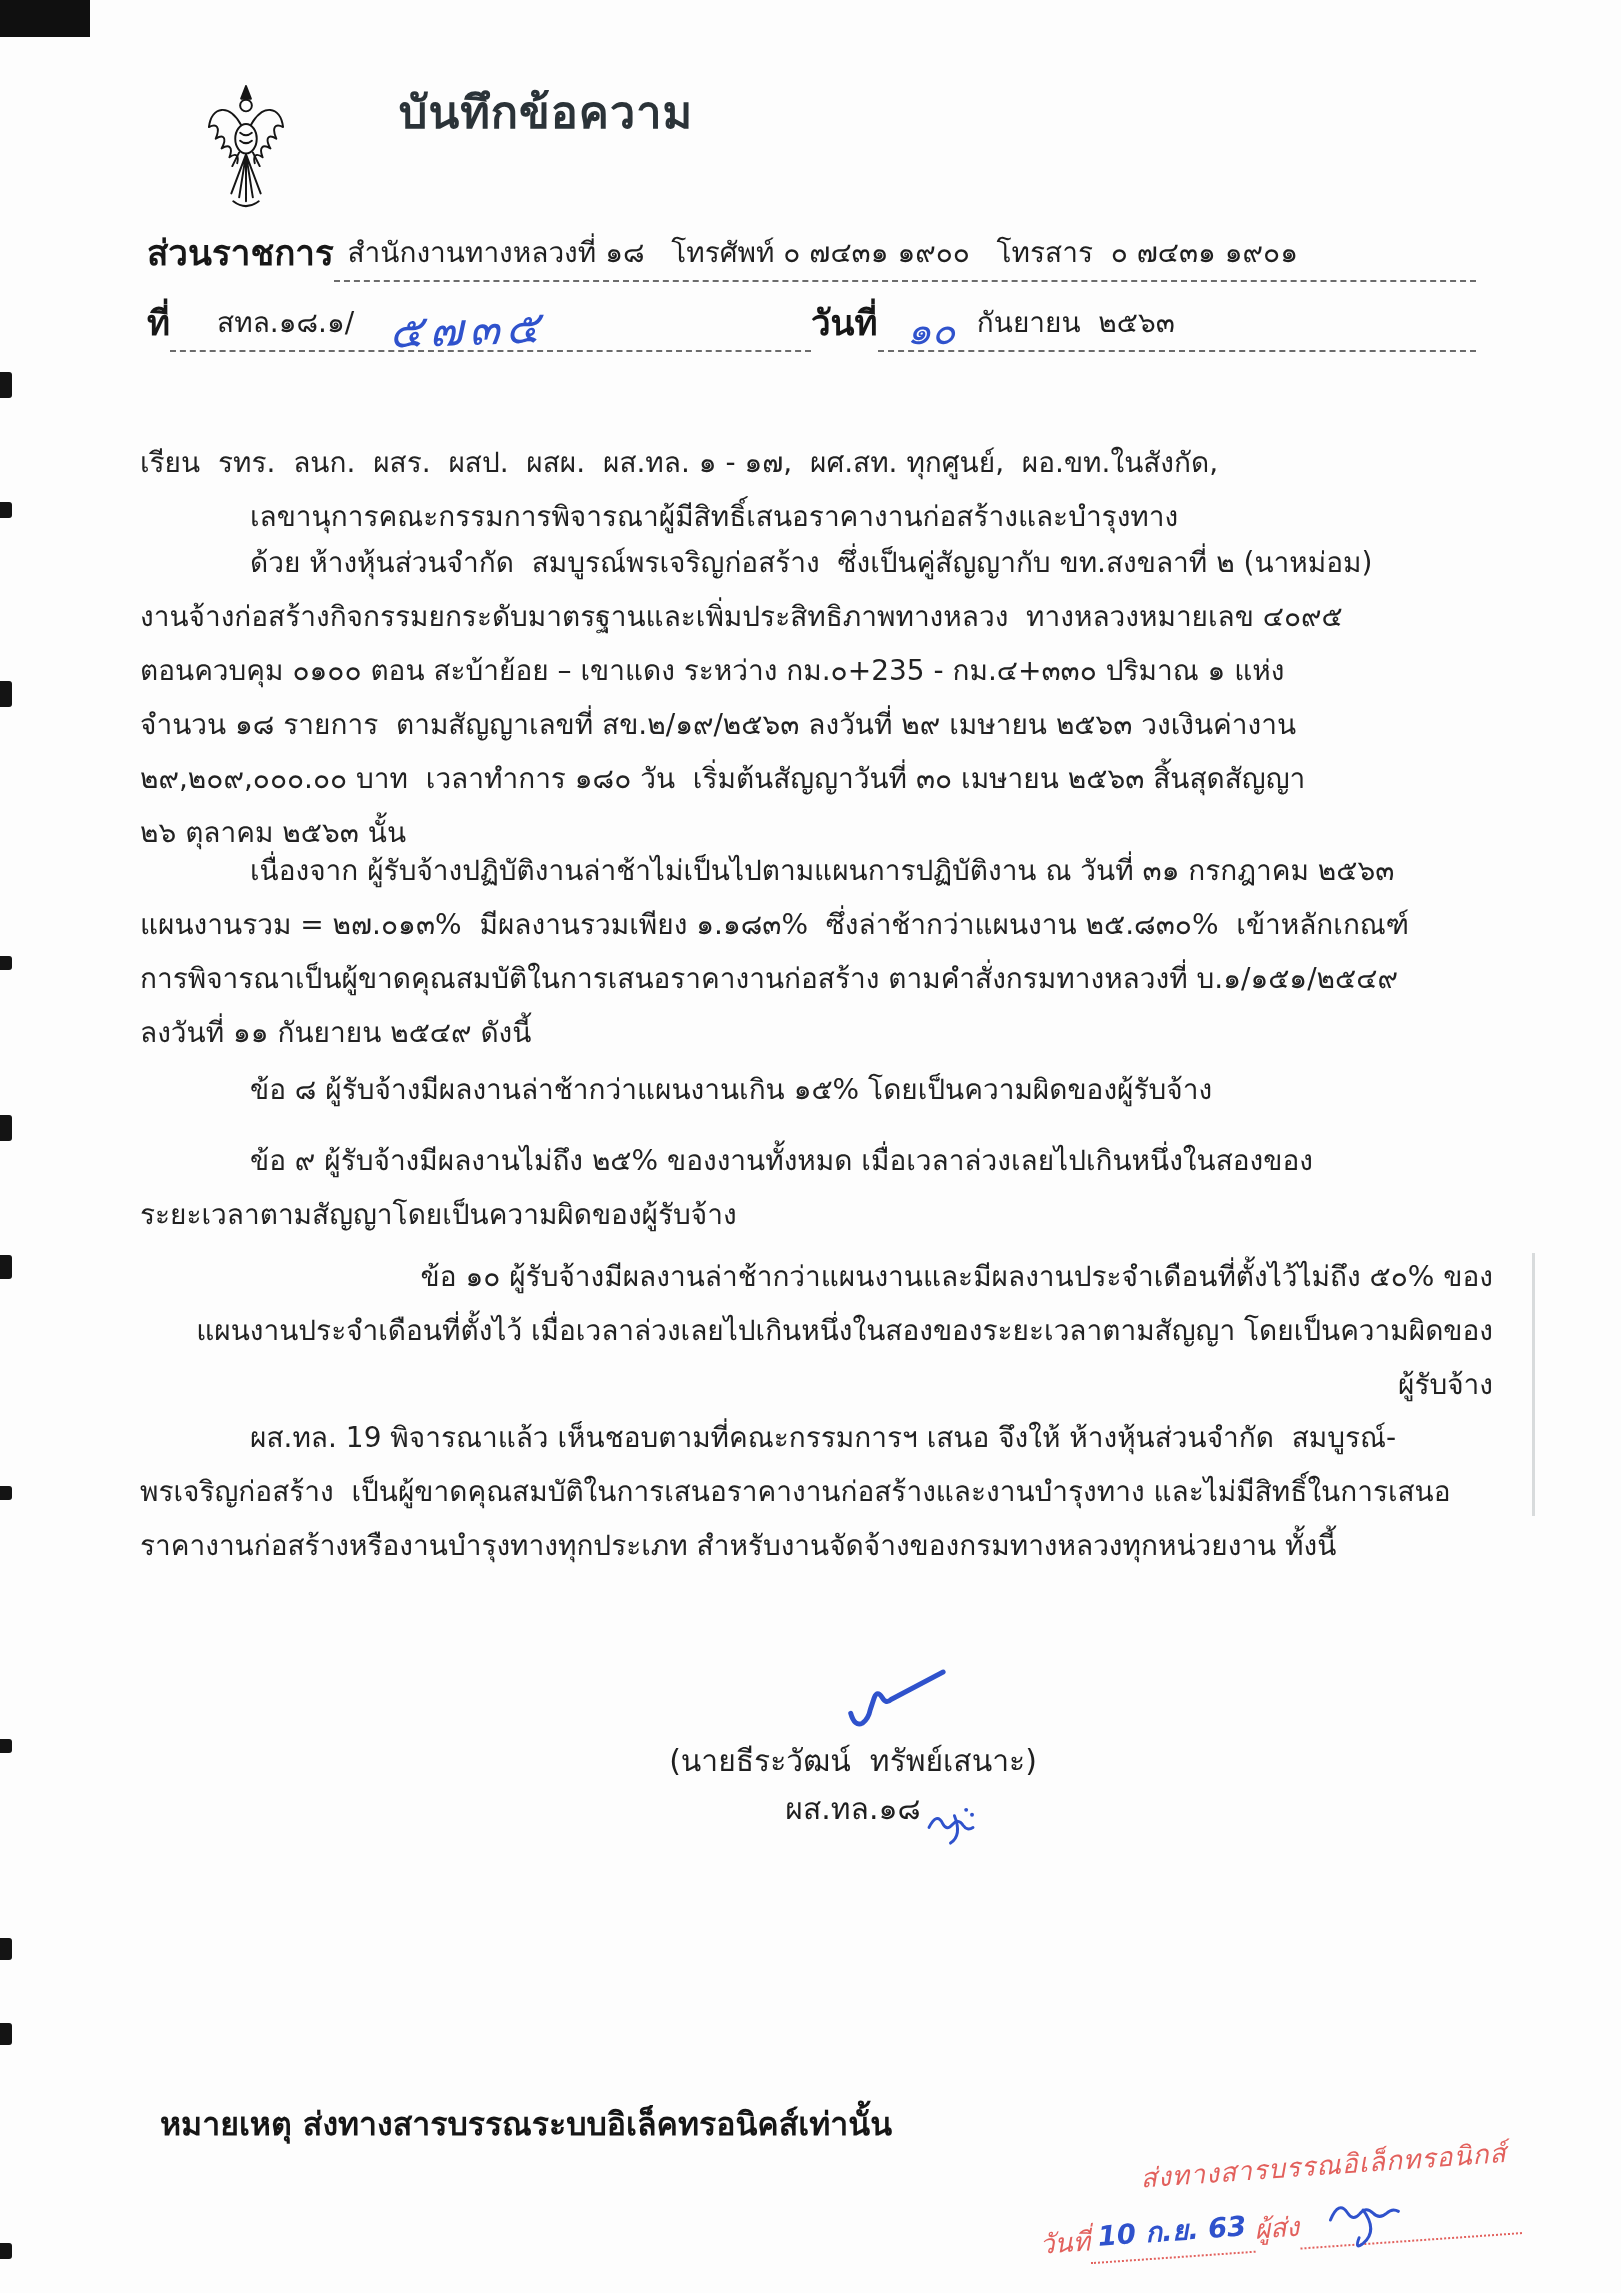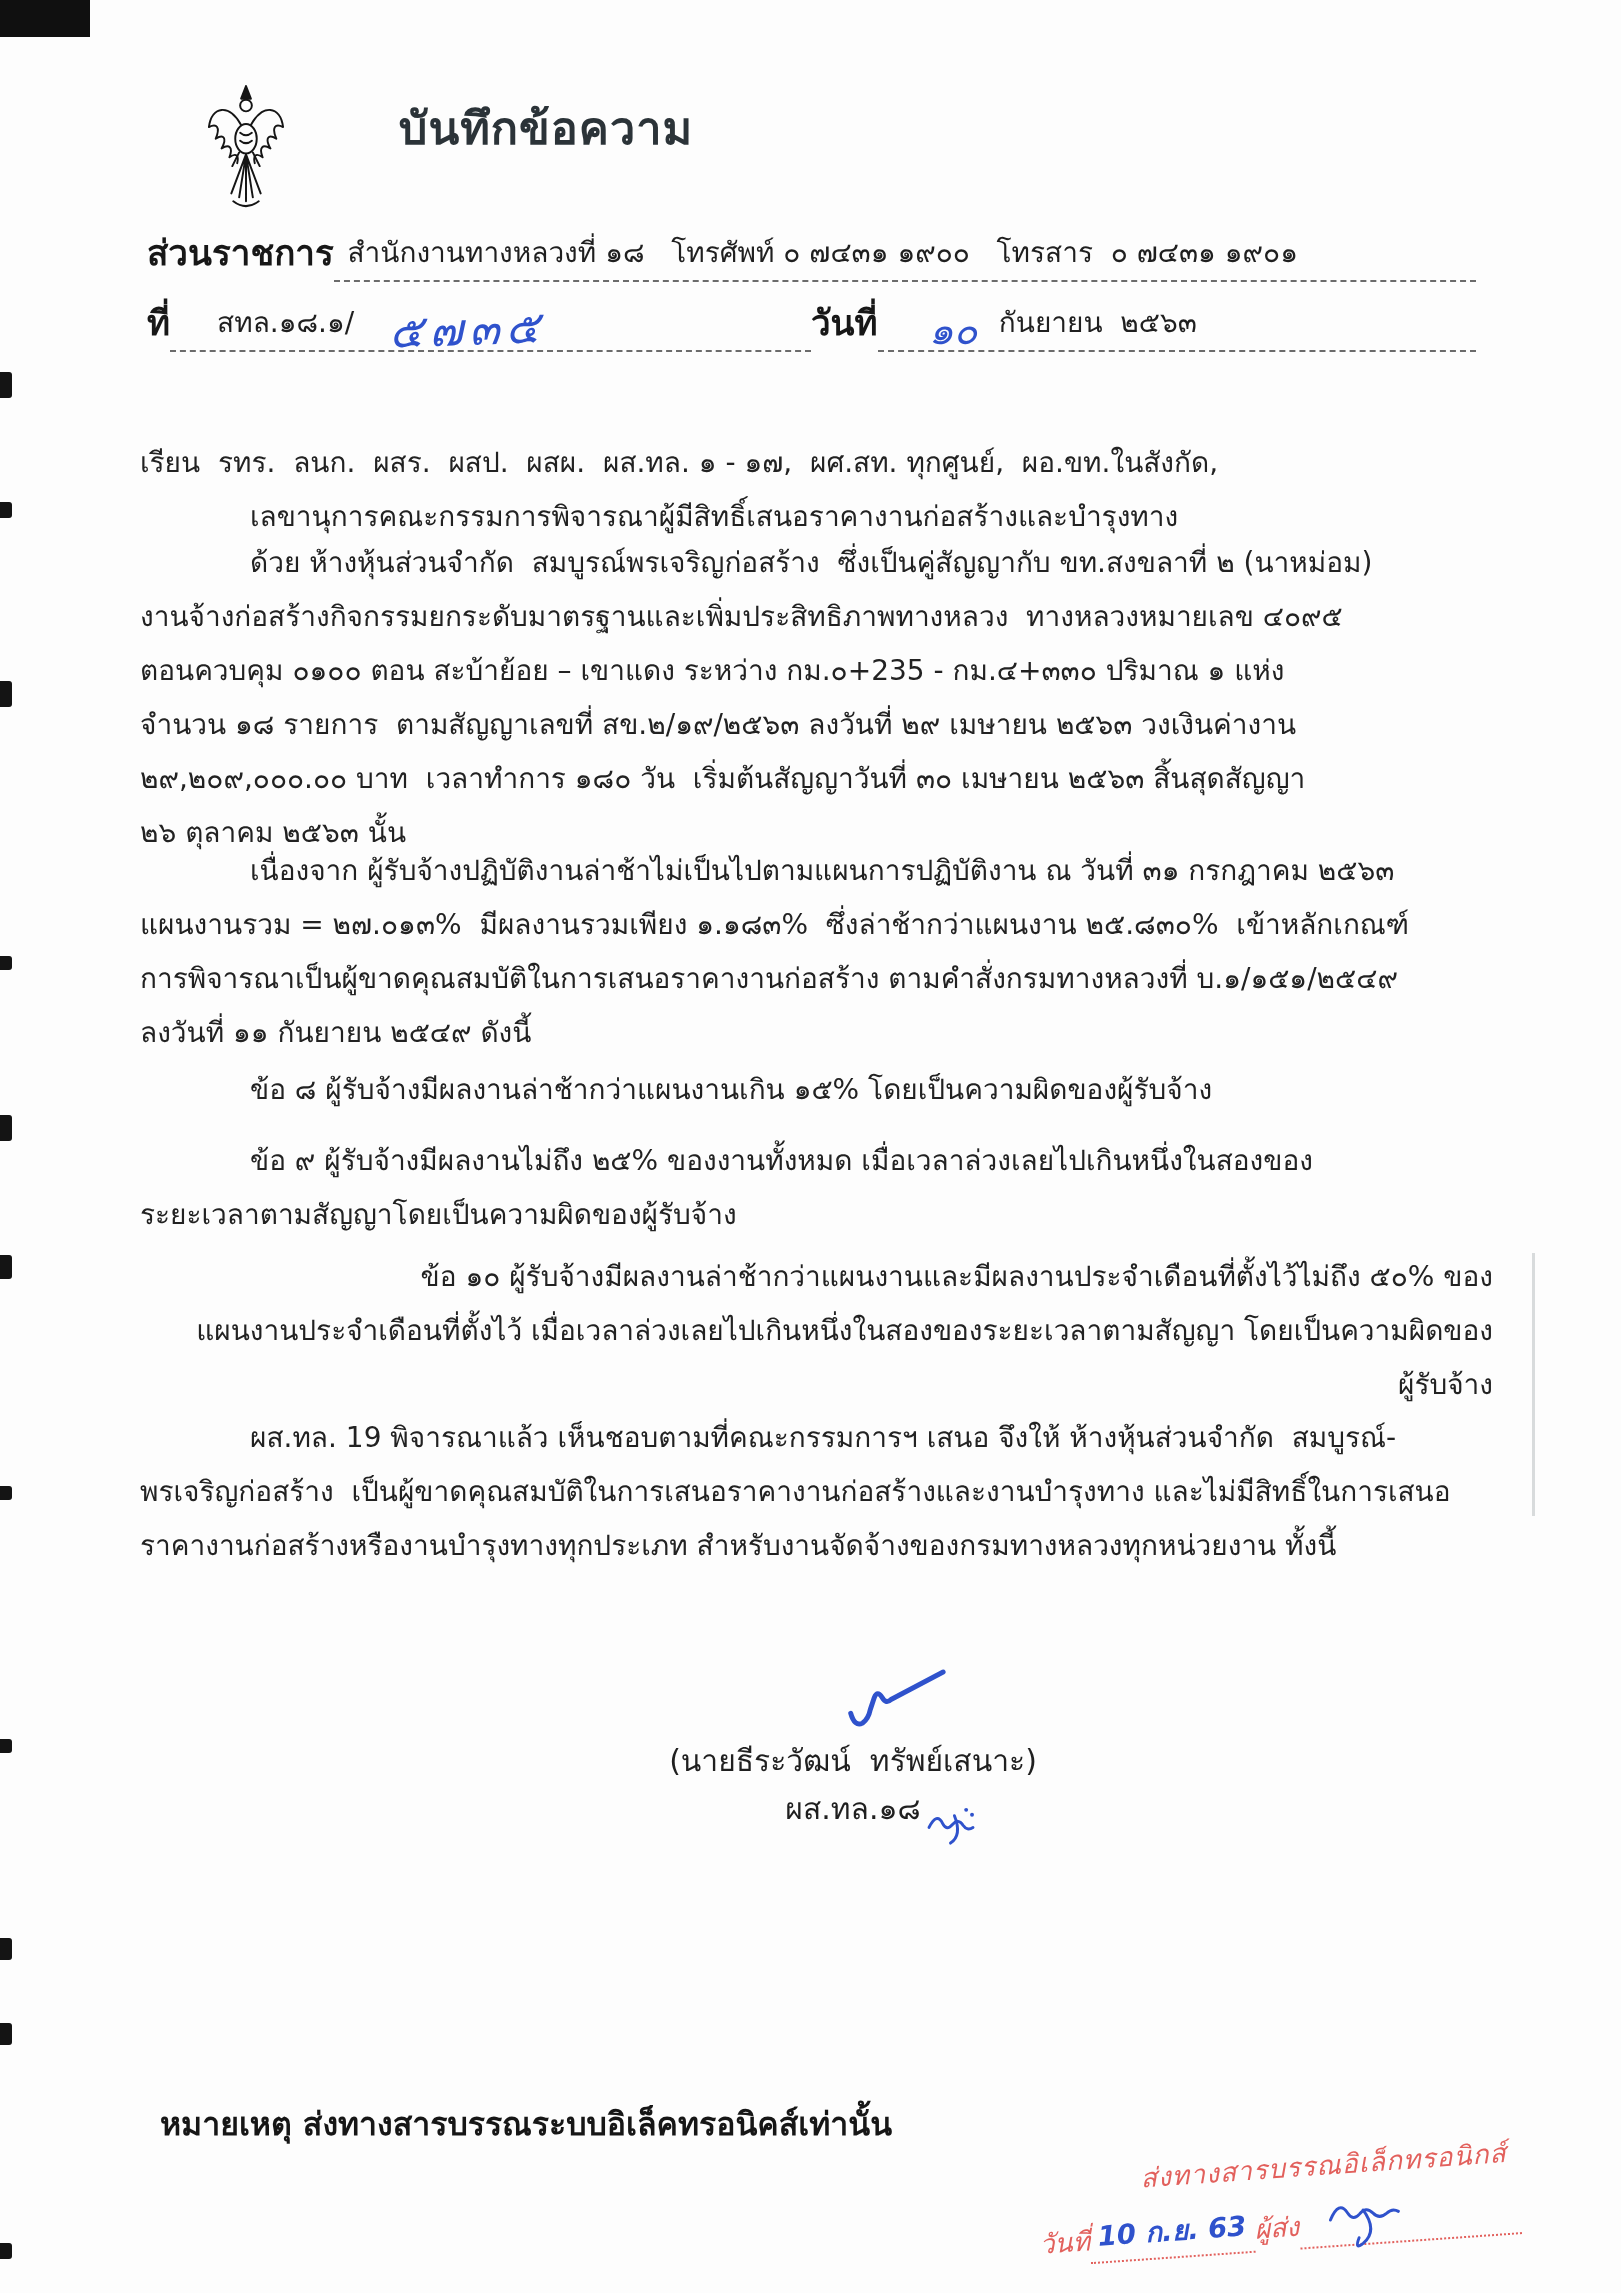--- a/index.html
+++ b/index.html
@@ -12,39 +12,39 @@
   .artifact { position:absolute; background:#101010; }
   .artifact.corner { left:0; top:0; width:90px; height:37px; }
   .edge-mark { position:absolute; left:0; width:11.8px; background:#141414; border-radius:0 2.9px 2.9px 0; }
   .right-line { position:absolute; left:1532px; top:1253px; width:2.9px; height:263px; background:#d8dbdc; }
 
   
   .emblem { position:absolute; left:204px; top:84px; width:84px; height:129px; }
 
   
   .doc-title {
-    position:absolute; top:92px; left:0; width:1092px; text-align:center;
+    position:absolute; top:76px; left:0; width:1092px; text-align:center;
     font-size:45px; font-weight:bold; color:#2b3338; letter-spacing:1px;
   }
 
   
   .hrow { position:absolute; left:147px; right:145px; display:flex; align-items:flex-end; }
   .hrow .lbl { font-size:35px; font-weight:bold; color:#171717; white-space:pre; padding-bottom:2px; }
   .fill { border-bottom:2px dashed #6b6b6b; padding:0 5.9px 5.9px 13.7px; font-size:28px; white-space:pre; }
   .row-agency { top:233px; height:49px; }
   .row-agency .fill { flex:1; }
   .row-no { top:297px; height:55px; }
   .seg-no { flex:0 0 588px; display:flex; align-items:flex-end; border-bottom:2px dashed #6b6b6b; padding:0 5.9px 5.9px 47px; font-size:28px; white-space:pre; }
   .seg-date { flex:1; display:flex; align-items:flex-end; border-bottom:2px dashed #6b6b6b; padding:0 5.9px 5.9px 29px; font-size:28px; white-space:pre; }
   .row-subject { top:362px; height:51px; }
   .row-subject .fill { flex:1; }
 
   .hand-blue { color:#2f52cc; font-style:italic; }
   .hw-no { font-size:45px; line-height:29px; margin-left:35px; letter-spacing:5.9px; transform:rotate(-2deg); }
-  .hw-day { font-size:39px; line-height:27.4px; margin-right:21.6px;margin-left:22px; }
+  .hw-day { font-size:39px; line-height:27.4px; margin-right:21.6px; }
 
   
   .para { position:absolute; left:140px; width:1353px; }
   .tline { font-size:28px; line-height:54px; white-space:pre; color:#222; }
   .para .tline:first-child { padding-left:110px; }
   .para.noindent .tline:first-child { padding-left:0; }
   .recipient { top:436px; }
   .p1 { top:536px; }
   .p2 { top:844px; }
   .c8 { top:1063px; }

